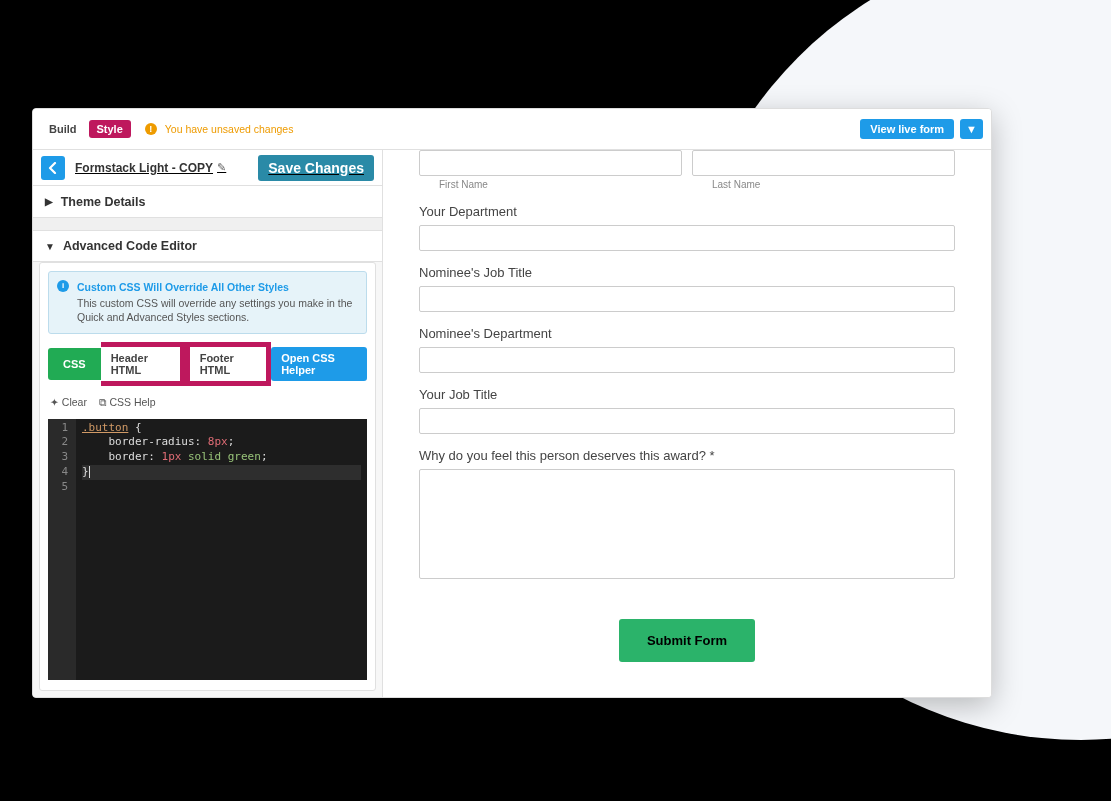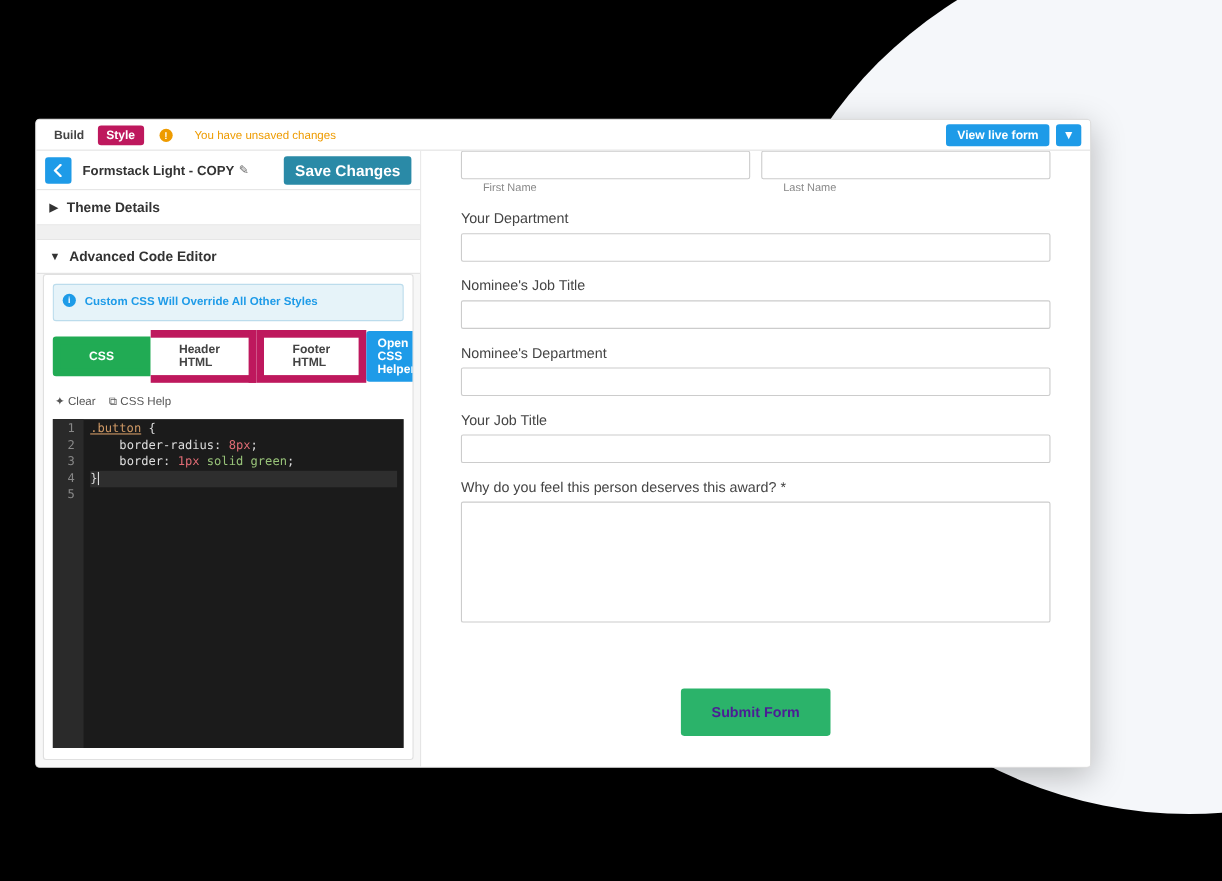--- a/index.html
+++ b/index.html
@@ -1,43 +1,43 @@
 <!DOCTYPE html>
 <html><head>
 <meta charset="utf-8">
 <style>
   * { box-sizing: border-box; margin: 0; padding: 0; }
   body { font-family: Arial, Helvetica, sans-serif; background: #000; width: 1111px; height: 801px; position: relative; overflow: hidden; }
   .decor-circle { position: absolute; width: 800px; height: 800px; border-radius: 50%; background: #F5F7FA; top: -60px; right: -370px; z-index: 1; }
   .app-window { position: absolute; top: 108px; left: 32px; width: 960px; height: 590px; background: #fff; border: 1px solid #ddd; border-radius: 4px; box-shadow: 0 8px 30px rgba(0,0,0,0.25); z-index: 2; display: flex; flex-direction: column; overflow: hidden; }
-  .top-bar { height: 28px; border-bottom: 1px solid #e0e0e0; display: flex; align-items: center; padding: 0 8px; gap: 4px; background: #fff; }
+  .top-bar { height: 41px; border-bottom: 1px solid #e0e0e0; display: flex; align-items: center; padding: 0 8px; gap: 4px; background: #fff; }
   .pill { font-size: 11px; font-weight: bold; padding: 3px 8px; border-radius: 3px; cursor: pointer; }
   .pill-build { color: #444; }
   .pill-style { background: #be185d; color: #fff; }
   .warn-icon { width: 12px; height: 12px; border-radius: 50%; background: #ee9b00; color: #fff; font-size: 9px; display: flex; align-items: center; justify-content: center; margin-left: 10px; font-weight: bold;}
-  .warn-text { font-size: 10.5px; color: #ee9b00; margin-left: 16px; }
+  .warn-text { font-size: 10.5px; color: #ee9b00; margin-left: 4px; }
   .spacer { flex: 1; }
   .vl-btn { background: #1e9be8; color: #fff; font-size: 11px; font-weight: bold; padding: 4px 10px; border-radius: 3px; cursor: pointer; }
   .vl-drop { background: #1e9be8; color: #fff; font-size: 11px; padding: 4px 6px; border-radius: 3px; cursor: pointer; margin-left: 2px; }
   .main-area { flex: 1; display: flex; overflow: hidden; }
   .sidebar { width: 350px; border-right: 1px solid #e0e0e0; background: #f7f7f7; display: flex; flex-direction: column; }
-  .title-row { background: #fff; display: flex; align-items: center; height: 36px; padding: 0 8px; border-bottom: 1px solid #e0e0e0; }
+  .title-row { background: #fff; display: flex; align-items: center; height: 36px; padding: 0 8px; border-bottom: 1px solid #e0e0e0; text-decoration: underline; }
   .back-btn { width: 24px; height: 24px; background: #1e9be8; color: #fff; border-radius: 3px; display: flex; align-items: center; justify-content: center; font-size: 14px; cursor: pointer; }
   .title-text { font-size: 12px; font-weight: bold; color: #333; margin-left: 10px; }
   .edit-icon { font-size: 11px; color: #666; margin-left: 4px; cursor: pointer; }
   .save-btn { margin-left: auto; background: #2a8aa7; color: #fff; font-size: 14px; font-weight: bold; padding: 5px 10px; border-radius: 3px; cursor: pointer; }
   .accordion-row { background: #fff; height: 32px; display: flex; align-items: center; padding: 0 12px; font-size: 12.5px; font-weight: bold; color: #333; border-bottom: 1px solid #e0e0e0; cursor: pointer; }
   .accordion-row .tri { font-size: 10px; margin-right: 8px; color: #333; }
   .sidebar-gap { height: 12px; background: #f0f0f0; }
   .editor-panel { background: #fff; margin: 0 6px 6px; border: 1px solid #e0e0e0; border-radius: 3px; flex: 1; display: flex; flex-direction: column; overflow: hidden; }
   .info-box { margin: 8px; padding: 8px 10px 8px 28px; background: #e6f3f9; border: 1px solid #bcdcec; border-radius: 3px; position: relative; font-size: 10.5px; color: #555; line-height: 1.35; }
   .info-box .info-icon { position: absolute; left: 8px; top: 8px; width: 12px; height: 12px; border-radius: 50%; background: #1e9be8; color: #fff; font-size: 8px; display: flex; align-items: center; justify-content: center; font-weight: bold;}
   .info-title { color: #1e9be8; font-weight: bold; display: block; margin-bottom: 2px; }
   .tab-row { display: flex; align-items: center; padding: 0 8px 6px; gap: 0; }
-  .tab-btn { font-size: 11px; font-weight: bold; padding: 5px 26px; border: 7px solid #be185d; background: #fff; color: #444; cursor: pointer; }
+  .tab-btn { font-size: 11px; font-weight: bold; padding: 5px 10px; border: 5px solid #be185d; background: #fff; color: #444; cursor: pointer; }
   .tab-btn:first-child { border-radius: 3px 0 0 3px; }
   .tab-btn.active { background: #21ab54; color: #fff; border-color: #21ab54; }
   .tab-btn.mid { border-left: none; }
   .tab-btn:last-of-type { border-radius: 0 3px 3px 0; border-left: none; }
   .open-helper { margin-left: auto; background: #1e9be8; color: #fff; font-size: 11px; font-weight: bold; padding: 5px 10px; border-radius: 3px; cursor: pointer; }
   .tool-row { display: flex; align-items: center; padding: 4px 10px; gap: 12px; font-size: 10.5px; color: #555; }
   .tool-row .tool { cursor: pointer; display: flex; align-items: center; gap: 3px; }
   .code-editor { flex: 1; margin: 6px 8px 10px; background: #1b1b1b; display: flex; font-family: Consolas, Menlo, monospace; font-size: 11px; line-height: 1.35; overflow: hidden; }
   .gutter { width: 28px; background: #2a2a2a; color: #888; text-align: right; padding: 2px 4px 2px 0; }
   .gutter div { padding-right: 4px; }
@@ -50,21 +50,21 @@
   .tok-kw { color: #98c379; }
   .form-preview { flex: 1; background: #fff; padding: 0 36px 10px; overflow: hidden; color: #333; }
   .fp-row { margin-bottom: 14px; }
   .fp-name-row { display: flex; gap: 10px; }
   .fp-name-row .col { flex: 1; }
   .fp-input { width: 100%; height: 26px; border: 1px solid #ccc; border-radius: 2px; background: #fff; }
   .fp-sublabel { font-size: 10px; color: #888; margin-top: 3px; padding-left: 20px; }
   .fp-label { font-size: 13px; color: #444; margin-bottom: 6px; display:block;}
   .fp-textarea { width: 100%; height: 110px; border: 1px solid #ccc; border-radius: 2px; background: #fff; resize: both; }
   .submit-wrap { text-align: center; margin-top: 40px; }
-  .submit-btn { background: #2bb36a; color: #4c1d95; font-size: 13px; font-weight: bold; padding: 14px 28px; border-radius: 3px; border: none; cursor: pointer; margin-top: 20px; }
+  .submit-btn { background: #2bb36a; color: #000000; font-size: 13px; font-weight: bold; padding: 14px 28px; border-radius: 3px; border: none; cursor: pointer; }
 </style>
 </head>
 <body>
 
 <div class="decor-circle"></div>
 
 <div class="app-window">
   <div class="top-bar">
     <span class="pill pill-build">Build</span>
     <span class="pill pill-style">Style</span>
@@ -94,20 +94,21 @@
       <div class="sidebar-gap"></div>
       <div class="accordion-row" style="border-top:1px solid #e0e0e0;">
         <span class="tri">▼</span>
         <span>Advanced Code Editor</span>
       </div>
 
       <div class="editor-panel">
         <div class="info-box">
           <span class="info-icon">i</span>
           <span class="info-title">Custom CSS Will Override All Other Styles</span>
+          <span>This custom CSS will override any settings you make in the Quick and Advanced Styles sections.</span>
         </div>
         <div class="tab-row">
           <span class="tab-btn active">CSS</span>
           <span class="tab-btn mid">Header HTML</span>
           <span class="tab-btn">Footer HTML</span>
           <span class="open-helper">Open CSS Helper</span>
         </div>
         <div class="tool-row">
           <span class="tool">✦ <span>Clear</span></span>
           <span class="tool">⧉ <span>CSS Help</span></span>

